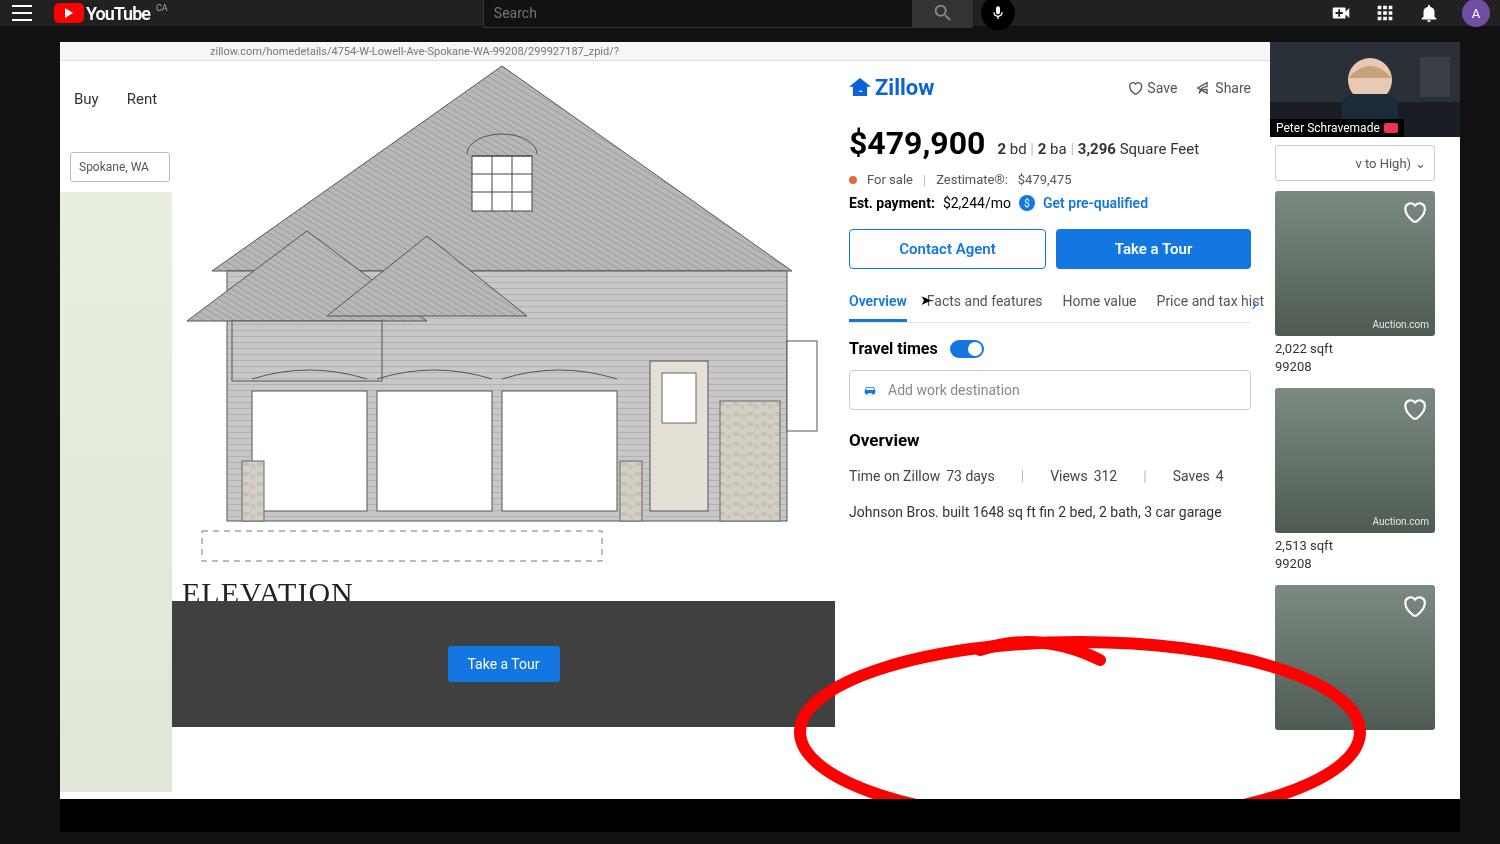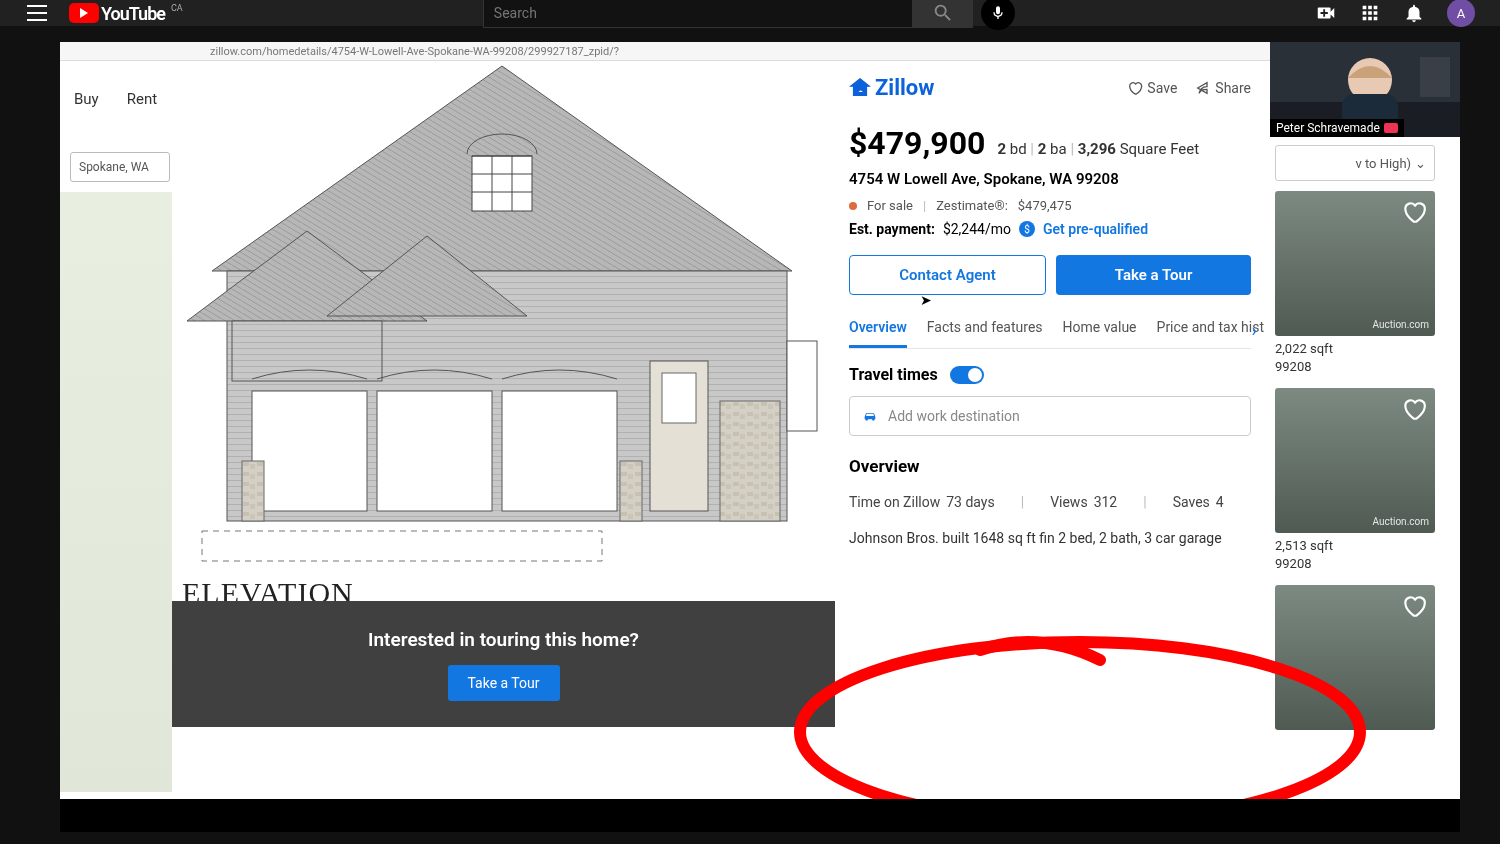--- a/index.html
+++ b/index.html
@@ -1,19 +1,19 @@
 <!DOCTYPE html>
 <html><head>
 <meta charset="utf-8">
 <style>
 * { box-sizing: border-box; margin: 0; padding: 0; font-family: Roboto, Arial, sans-serif; }
 html, body { width: 1500px; height: 844px; background: #111; overflow: hidden; }
 
 
-.yt-bar { position: absolute; top:0; left:0; right:0; height: 26px; background: #212121; display:flex; align-items:center; padding:0 25px; color:#fff; }
+.yt-bar { position: absolute; top:0; left:0; right:0; height: 26px; background: #212121; display:flex; align-items:center; padding:0 10px; color:#fff; }
 .yt-menu { width:24px; height:24px; display:flex; flex-direction:column; justify-content:space-between; padding:4px 2px; margin-right:20px; cursor:pointer;}
 .yt-menu span{height:2px; background:#fff;}
 .yt-logo{display:flex; align-items:center; gap:2px; cursor:pointer;}
 .yt-logo-play{width:30px;height:20px;background:#ff0000;border-radius:5px;display:flex;align-items:center;justify-content:center;}
 .yt-logo-play::after{content:"";border-left:8px solid #fff;border-top:5px solid transparent;border-bottom:5px solid transparent;}
 .yt-logo-text{font-weight:600;letter-spacing:-1px;font-size:18px;}
 .yt-logo-ca{font-size:9px;color:#aaa;align-self:flex-start;margin-left:4px;}
 .yt-search-wrap{margin-left:auto;display:flex;align-items:center;}
 .yt-search{width:430px;height:30px;background:#121212;border:1px solid #333;color:#888;padding:0 10px;font-size:14px;outline:none;}
 .yt-search-btn{width:60px;height:30px;background:#333;border:1px solid #333;display:flex;align-items:center;justify-content:center;cursor:pointer;}
@@ -209,21 +209,20 @@
           <rect x="478" y="300" width="58" height="150" fill="#e5e0d6" stroke="#555"></rect>
           <rect x="490" y="312" width="34" height="50" fill="#fff" stroke="#666"></rect>
 
           <rect x="615" y="280" width="30" height="90" fill="#fff" stroke="#555"></rect>
 
           <rect x="30" y="470" width="400" height="30" fill="none" stroke="#777" stroke-dasharray="6 5"></rect>
         </svg>
         <div class="elev-label">ELEVATION</div>
       </div>
       <div class="tour-band">
-        <div class="tour-band-h">Interested in touring this home?</div>
         <button class="tour-band-btn">Take a Tour</button>
       </div>
     </div>
 
     <div class="side">
       <div class="side-head">
         <div class="zlogo">
           <svg viewBox="0 0 24 24">
               <path fill="#0b62da" d="M12 2l10 8h-3v10H5V10H2l10-8zm-4 9h8l-8 6h8" stroke="#0b62da" stroke-width="1.5"></path>
             </svg>
@@ -248,21 +247,20 @@
       <div class="price-row">
         <div class="price">$479,900</div>
         <div class="bedba">
           <b>2</b> <span>bd</span>
           <span class="sep"> | </span>
           <b>2</b> <span>ba</span>
           <span class="sep"> | </span>
           <b>3,296</b> <span>Square Feet</span>
         </div>
       </div>
-      <div class="addr">4754 W Lowell Ave, Spokane, WA 99208</div>
       <div class="status-row">
         <span class="status-dot"></span>
         <span>For sale</span>
         <span class="sep">|</span>
         <span>Zestimate®:</span>
         <span>$479,475</span>
       </div>
       <div class="est-row">
         <b>Est. payment:</b>
         <span>$2,244/mo</span>

